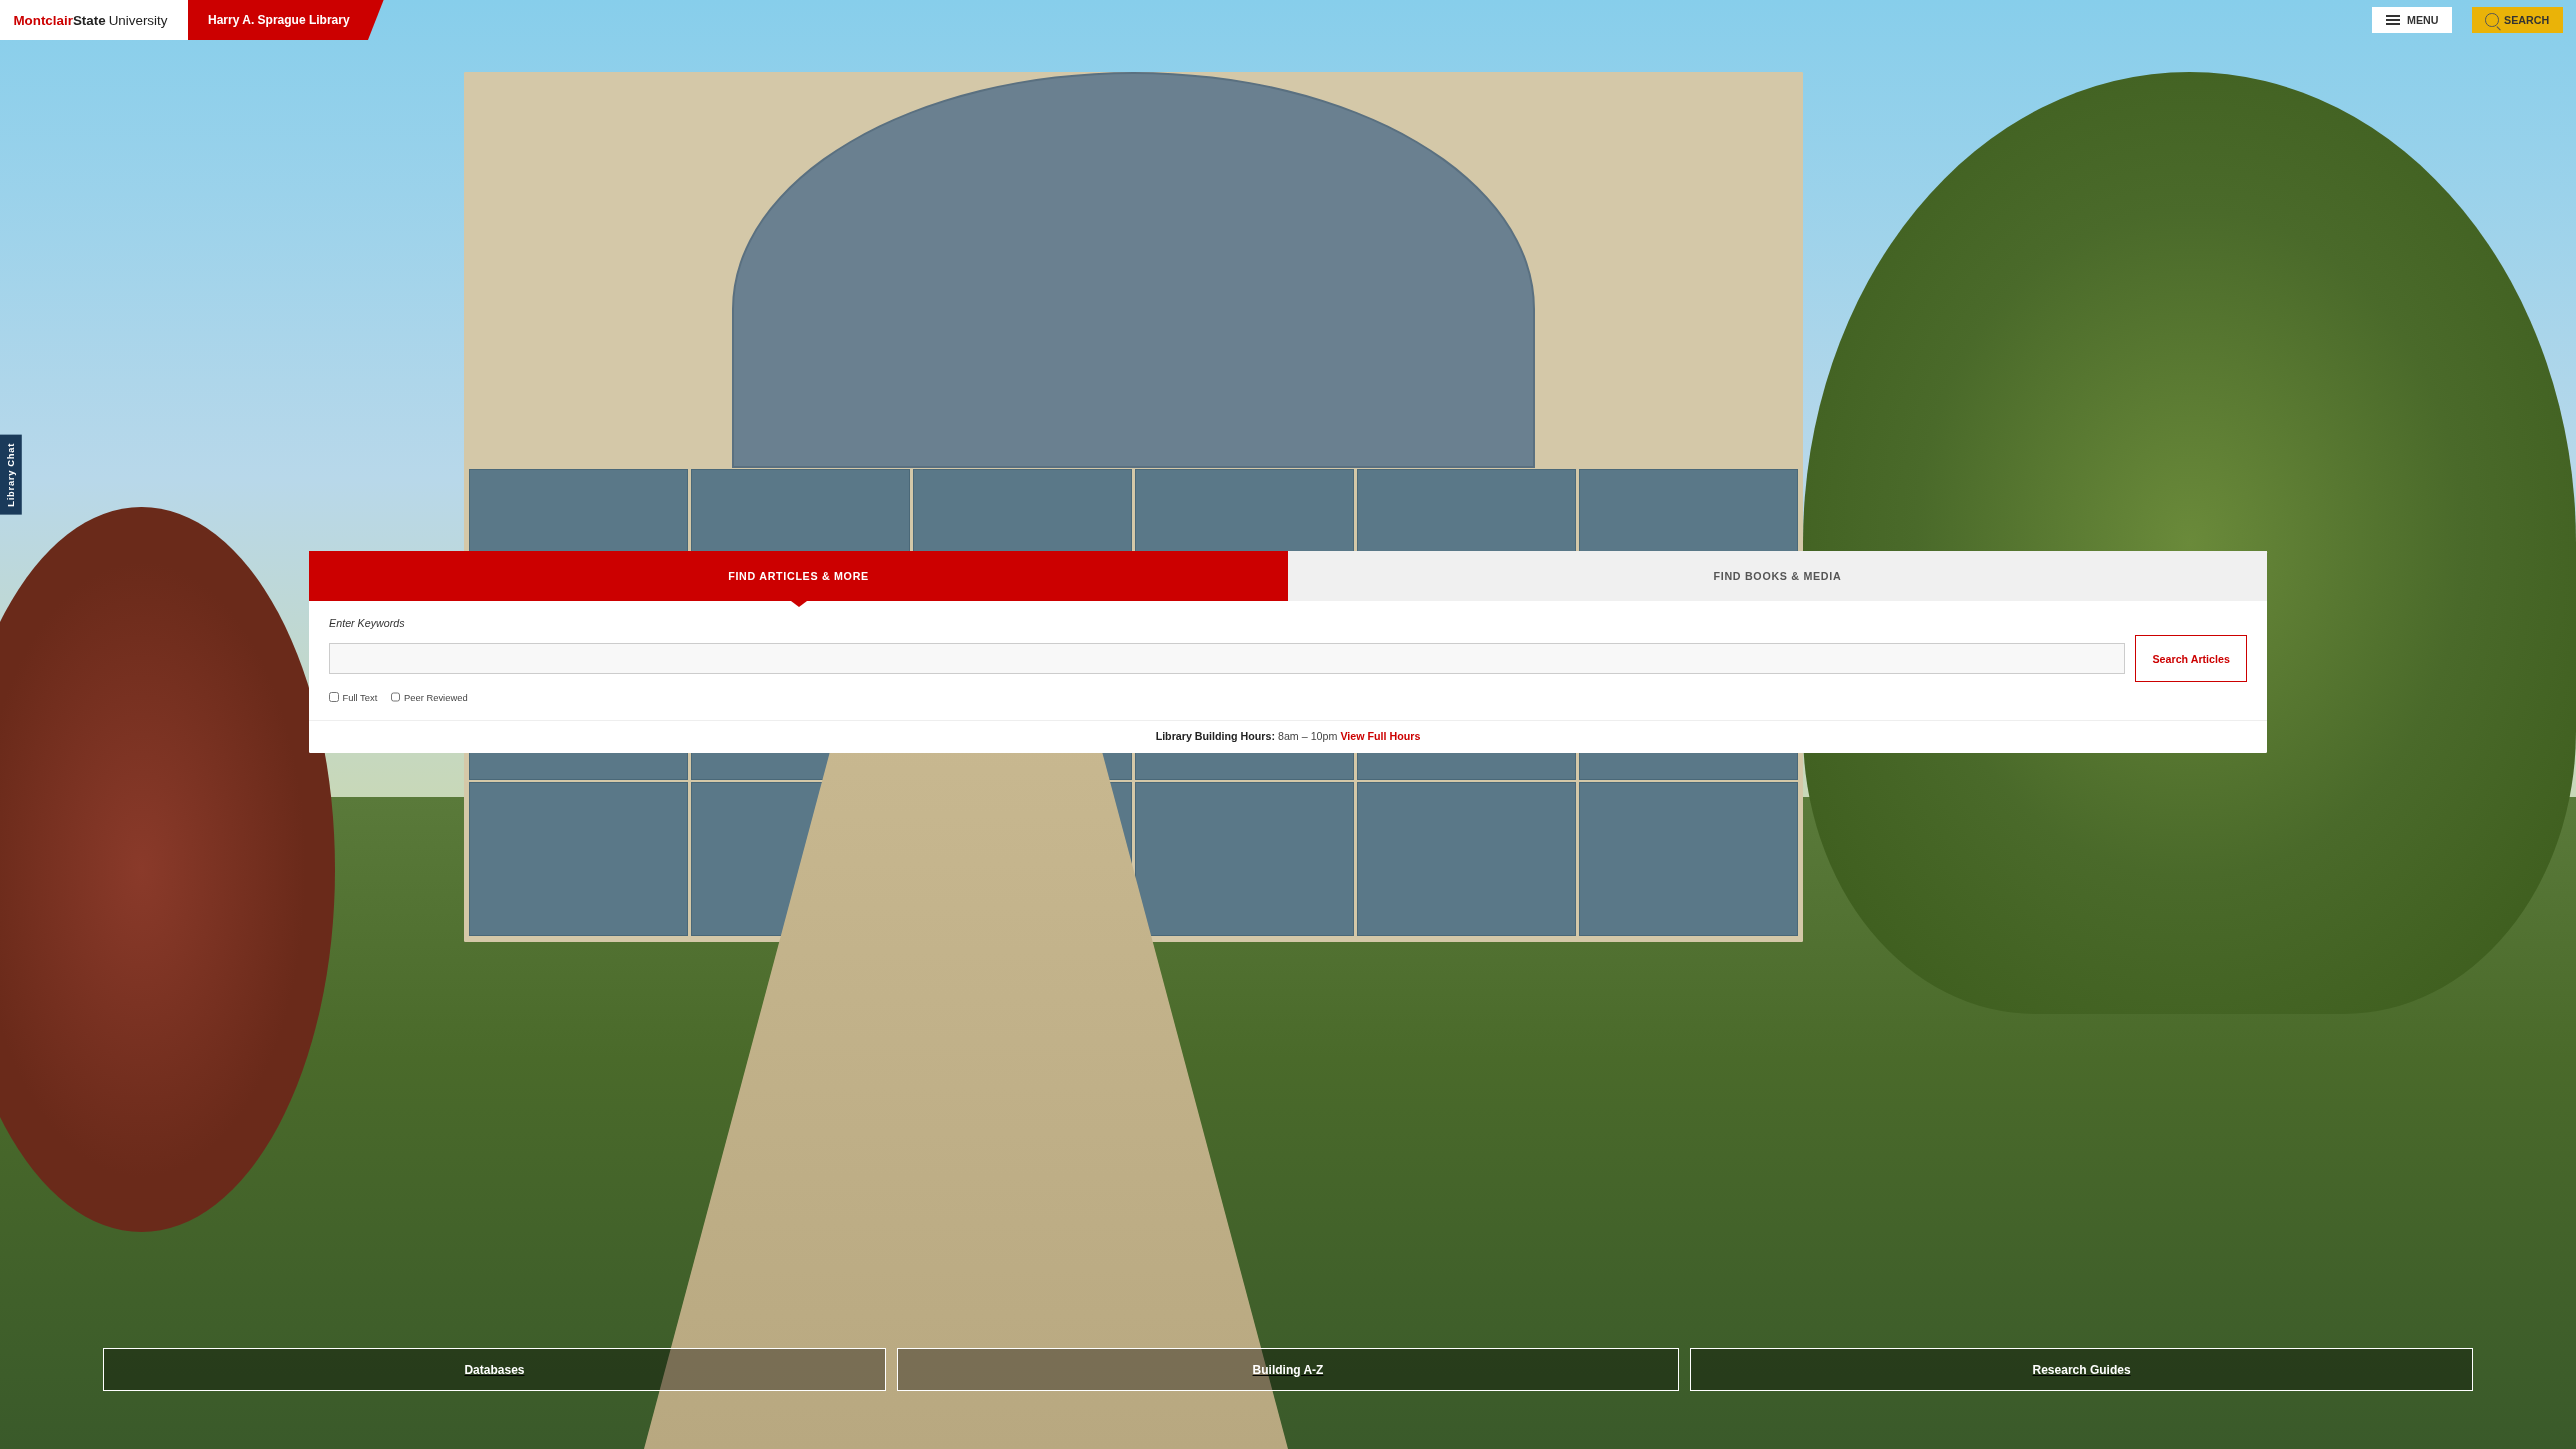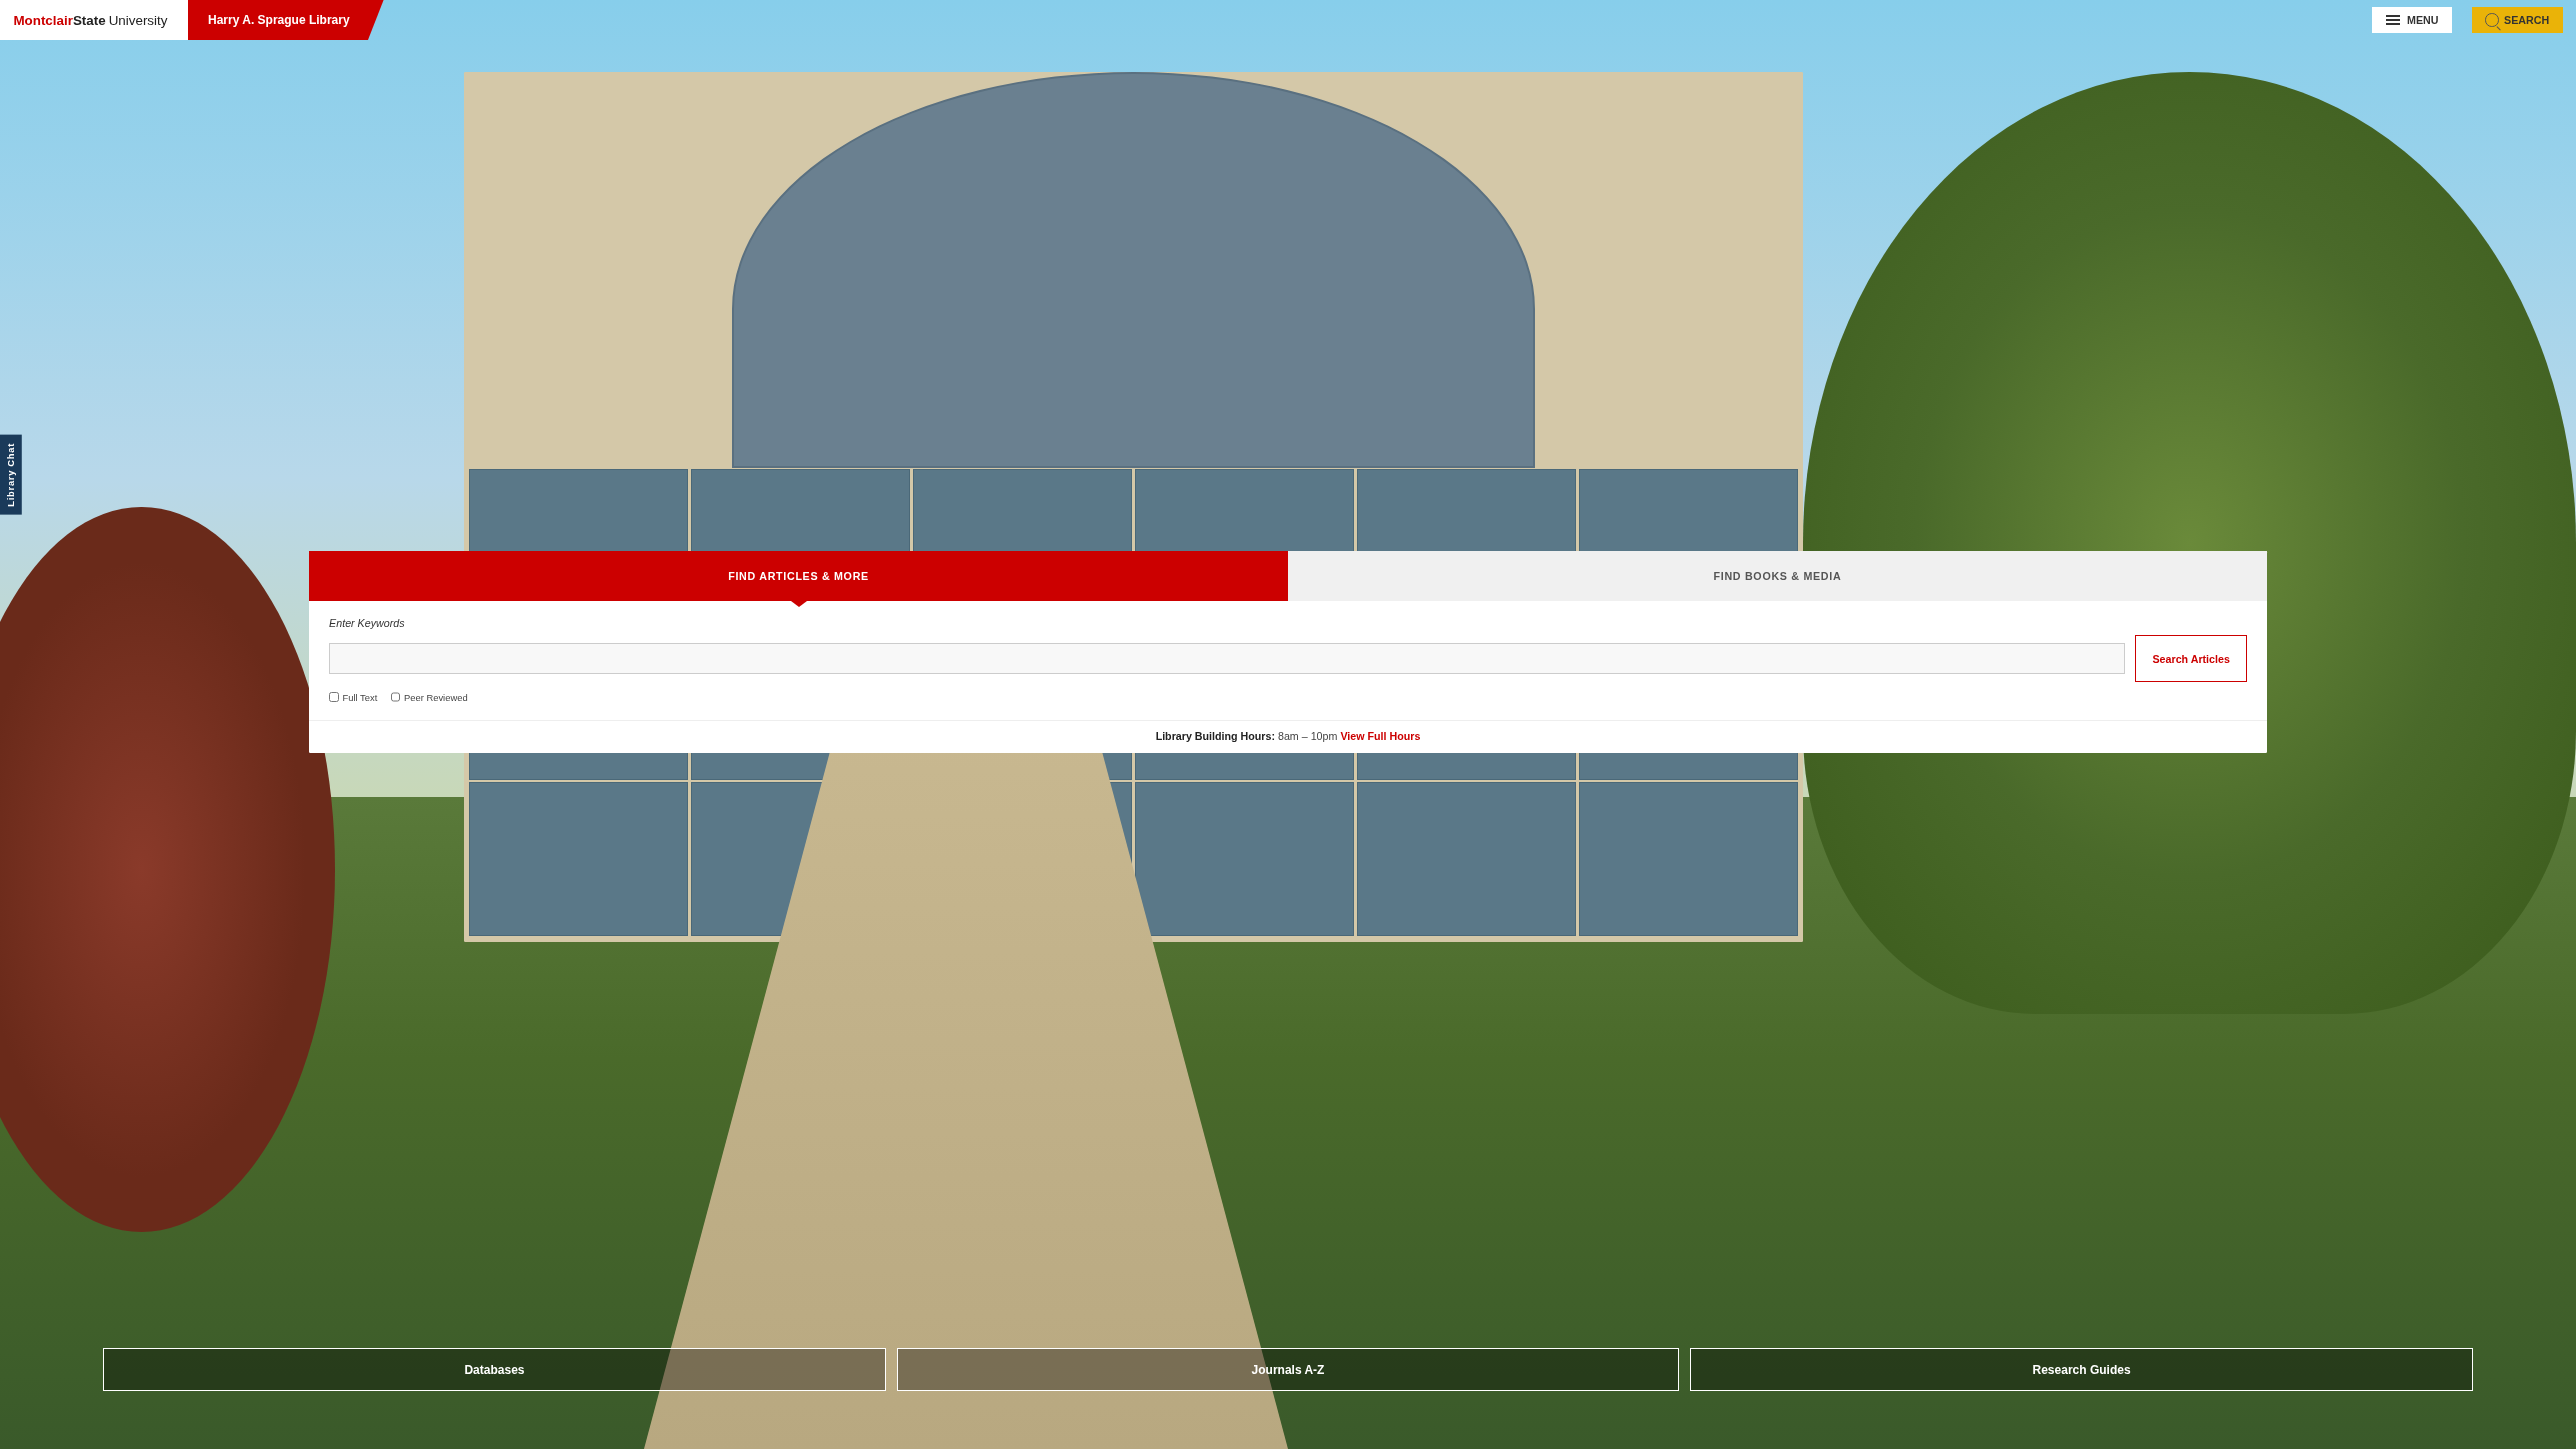--- a/index.html
+++ b/index.html
@@ -376,20 +376,21 @@
 
     
     .bottom-nav {
       position: absolute;
       bottom: 4%;
       left: 4%;
       right: 4%;
       display: flex;
       gap: 10.7px;
       z-index: 50;
+      text-decoration: underline;
     }
 
     .nav-btn {
       flex: 1;
       height: 43px;
       border: 1.3px solid white;
       background: rgba(0,0,0,0.35);
       color: white;
       font-size: 12px;
       font-weight: bold;
@@ -487,16 +488,16 @@
 
   <div class="hours-bar">
     <span class="hours-label">Library Building Hours:</span>
     <span class="hours-time"> <span>8am – 10pm</span> </span>
     <a class="hours-link">View Full Hours</a>
   </div>
 </div>
 
 <div class="bottom-nav">
   <button class="nav-btn">Databases</button>
-  <button class="nav-btn">Journals A-Z</button>
+  <button class="nav-btn">Building A-Z</button>
   <button class="nav-btn">Research Guides</button>
 </div>
 
 
 </body></html>

